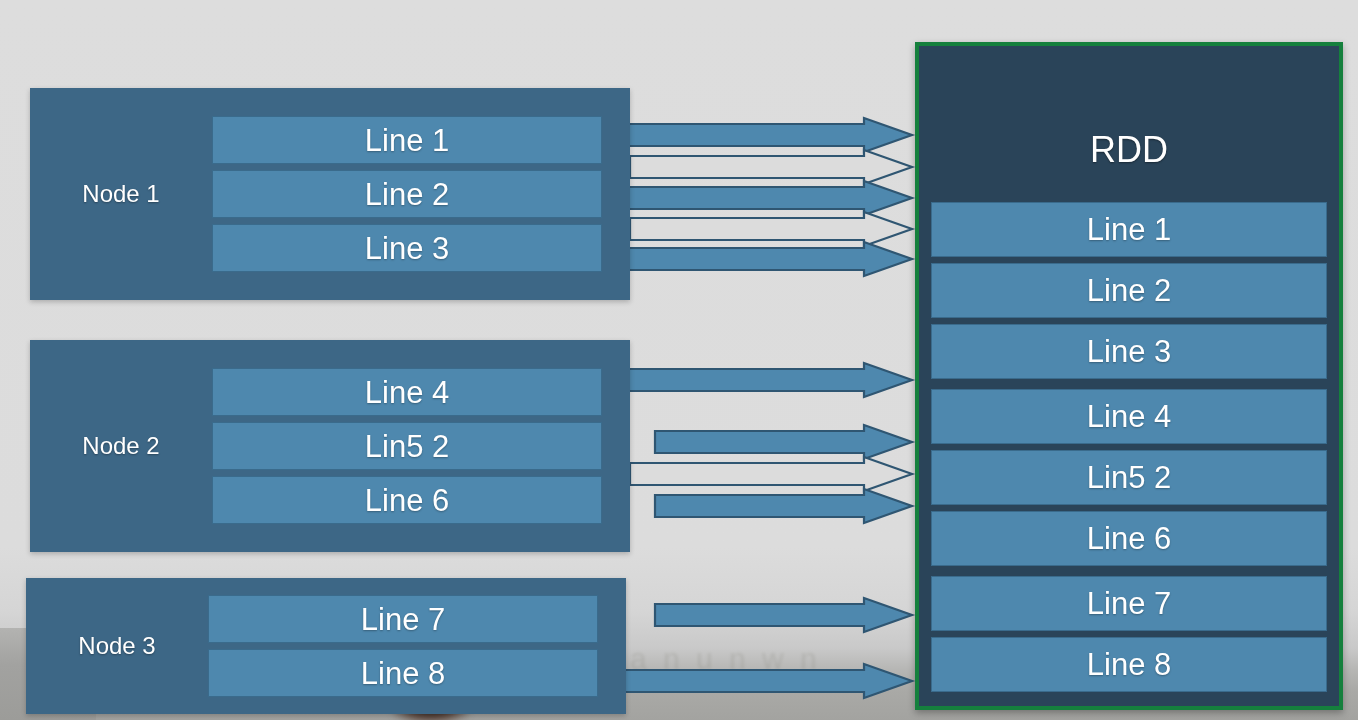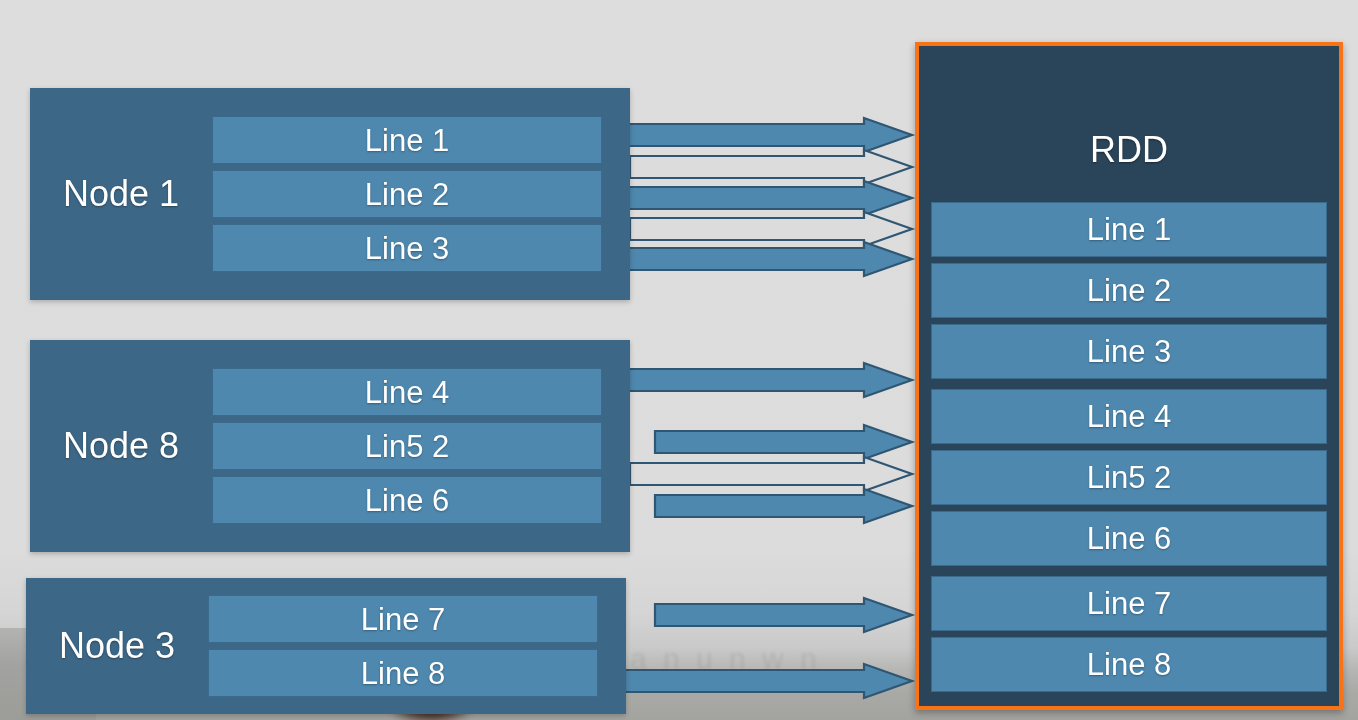--- a/index.html
+++ b/index.html
@@ -61,21 +61,21 @@
     background: #3d6786;
     box-sizing: border-box;
     box-shadow: 0 2px 5px rgba(0,0,0,.22);
   }
   .node-label {
     position: absolute;
     left: 0;
     width: 182px;
     text-align: center;
     color: #ffffff;
-    font-size: 36px;
+    font-size: 24px;
     line-height: 1;
     top: 50%;
     transform: translateY(-50%);
     text-shadow: 0 1px 2px rgba(0,0,0,.35);
     white-space: nowrap;
   }
   .node-lines {
     position: absolute;
     left: 182px;
     right: 28px;
@@ -108,21 +108,21 @@
   .arrow svg { display: block; width: 100%; height: 100%; overflow: visible; }
 
   
   #rdd {
     position: absolute;
     left: 915px;
     top: 42px;
     width: 428px;
     height: 668px;
     background: #2a4459;
-    border: 4px solid #f97316;
+    border: 4px solid #15803d;
     box-sizing: border-box;
     box-shadow: 0 3px 7px rgba(0,0,0,.3);
   }
   #rdd-title {
     position: absolute;
     left: 0; right: 0;
     top: 86px;
     text-align: center;
     color: #ffffff;
     font-size: 36px;
@@ -225,21 +225,21 @@
   <div class="node" style="left:30px; top:88px; width:600px; height:212px;">
     <div class="node-label">Node 1</div>
     <div class="node-lines">
       <div class="line-chip">Line 1</div>
       <div class="line-chip">Line 2</div>
       <div class="line-chip">Line 3</div>
     </div>
   </div>
 
   <div class="node" style="left:30px; top:340px; width:600px; height:212px;">
-    <div class="node-label">Node 8</div>
+    <div class="node-label">Node 2</div>
     <div class="node-lines">
       <div class="line-chip">Line 4</div>
       <div class="line-chip">Lin5 2</div>
       <div class="line-chip">Line 6</div>
     </div>
   </div>
 
   <div class="node" style="left:26px; top:578px; width:600px; height:136px;">
     <div class="node-label">Node 3</div>
     <div class="node-lines">

